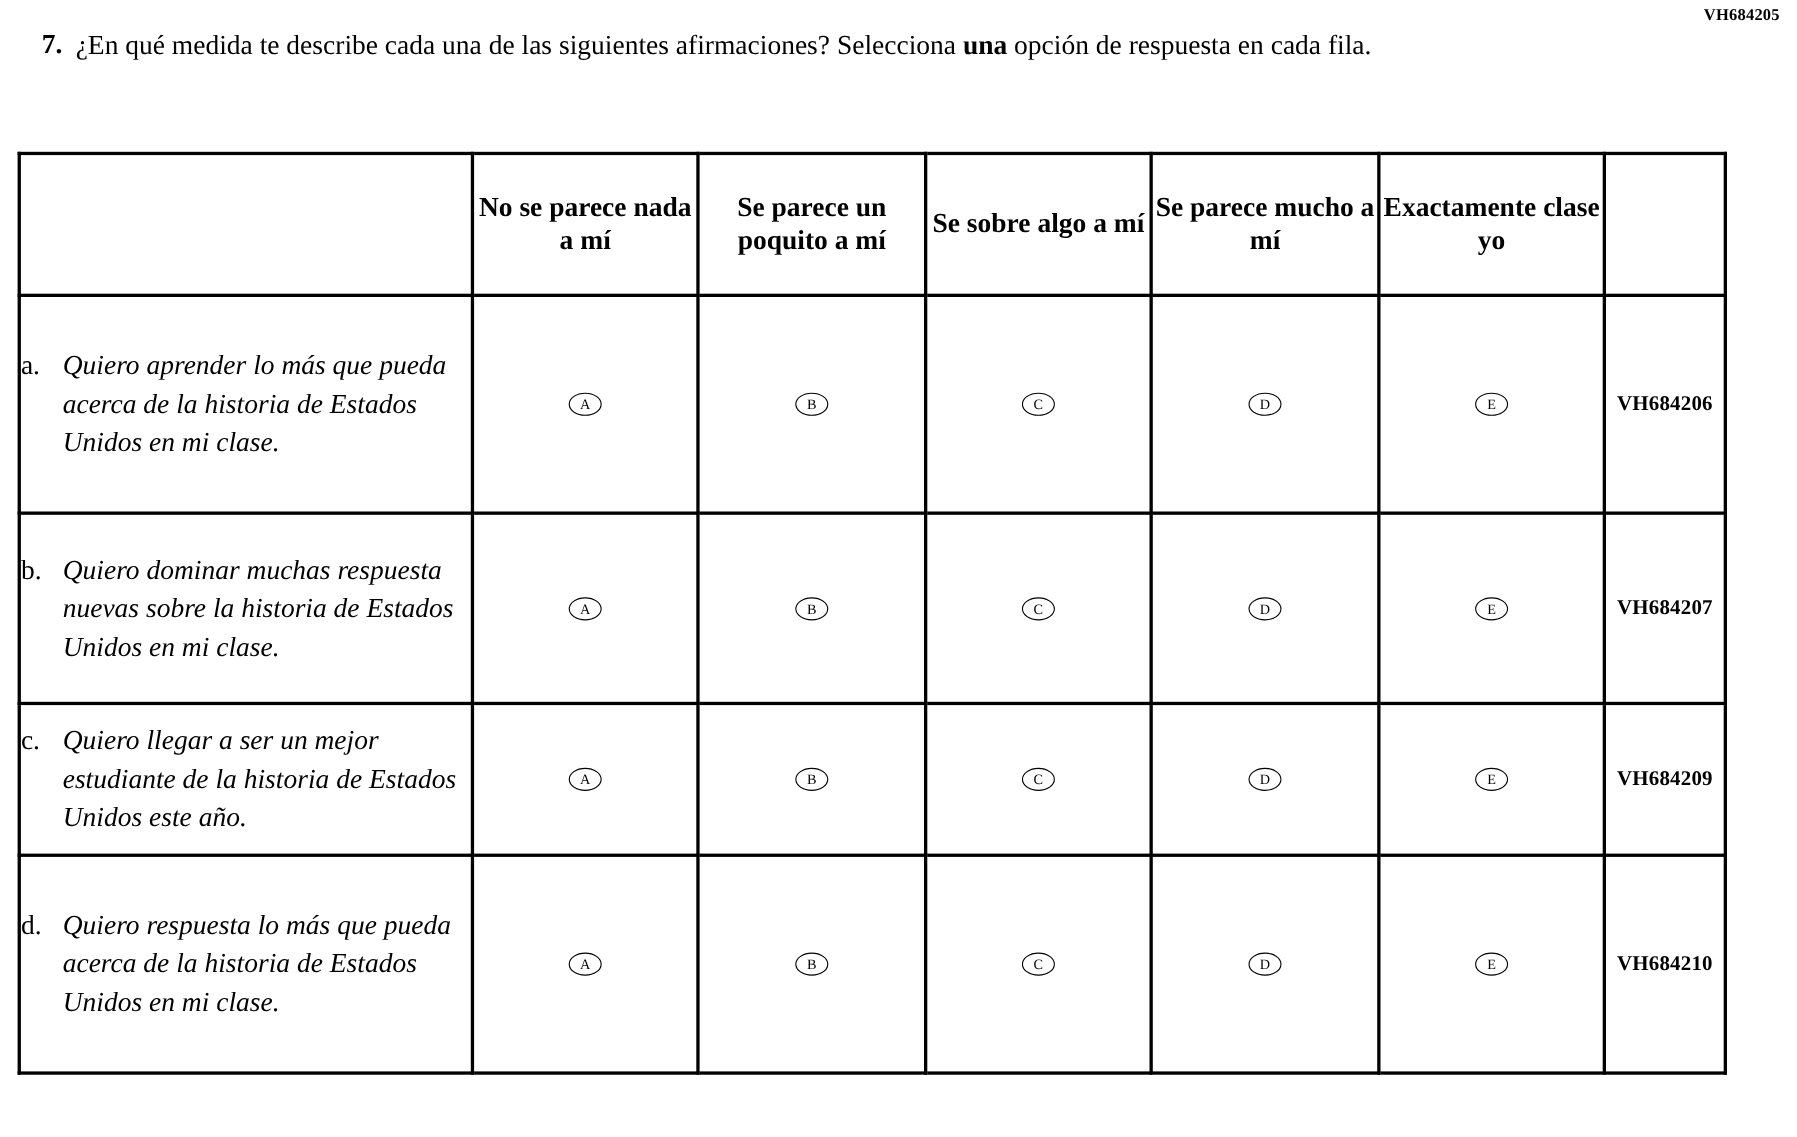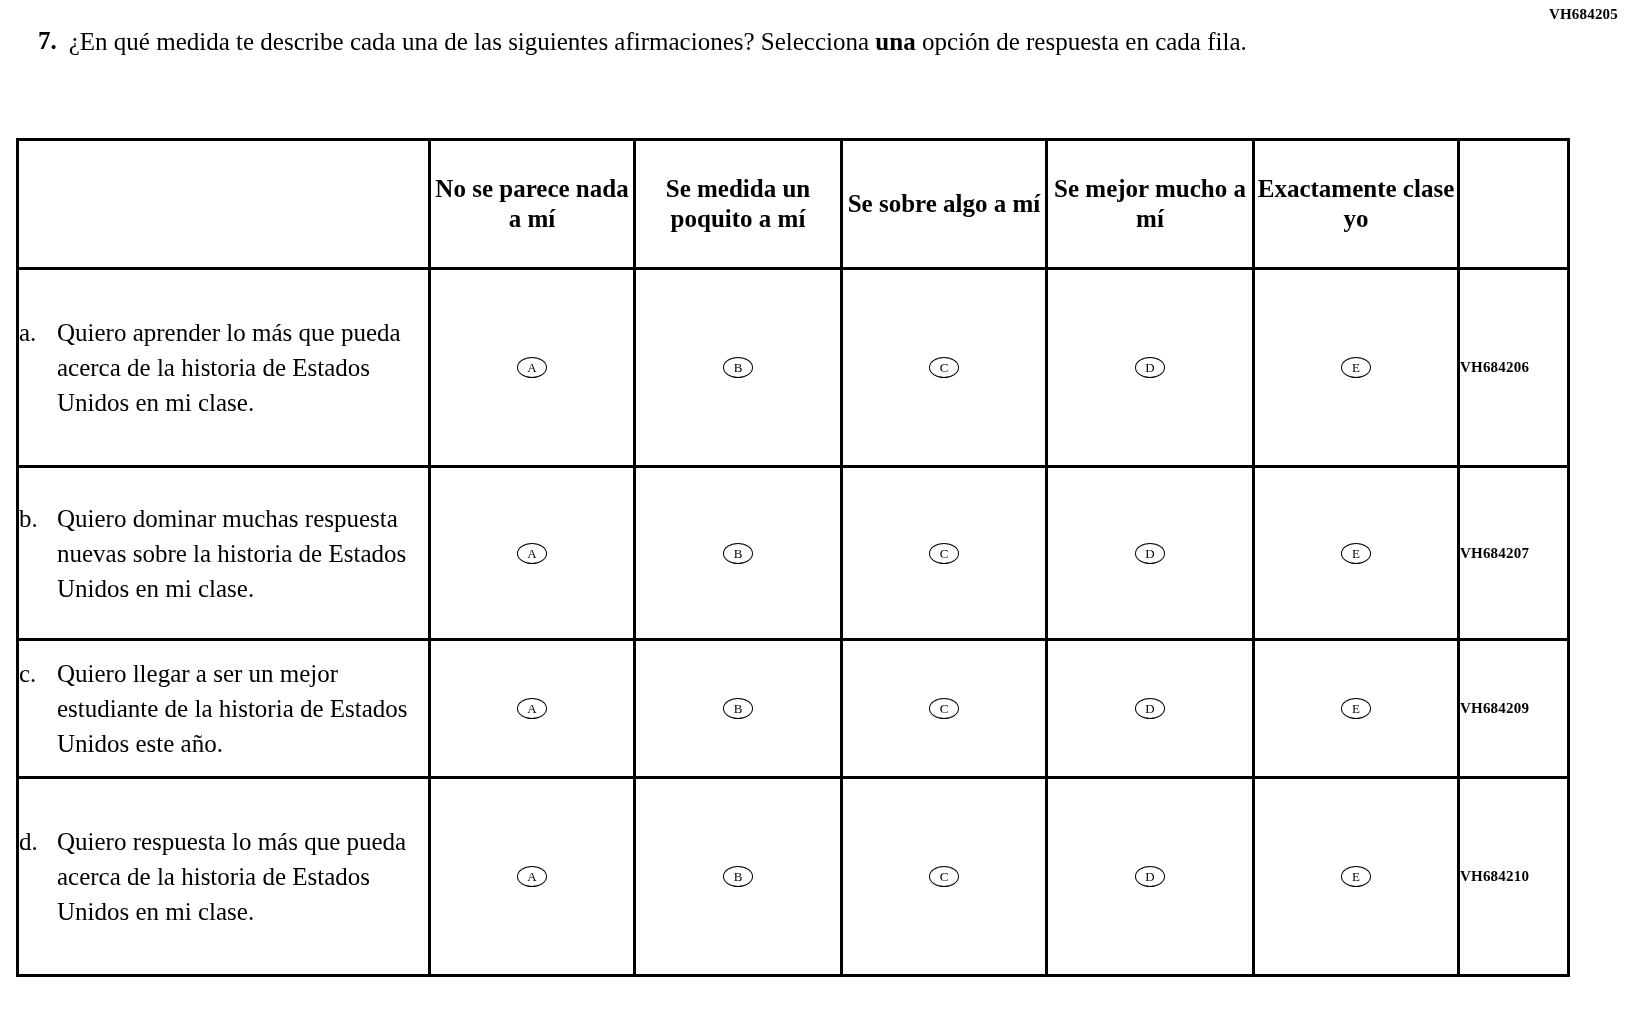--- a/index.html
+++ b/index.html
@@ -98,42 +98,44 @@
   .stem-letter {
     width: 38px;
     flex: 0 0 38px;
     font-size: 25px;
     line-height: 35px;
   }
   .stem-text {
     flex: 1;
     font-size: 25px;
     line-height: 35px;
+    font-style: italic;
   }
 
   td.bubble-cell {
     text-align: center;
   }
   .bubble {
     display: inline-block;
     width: 28px;
     height: 19px;
     border: 1.6px solid #000;
     border-radius: 50%;
     line-height: 19px;
     text-align: center;
     font-size: 13px;
     font-family: "Liberation Serif", serif;
     vertical-align: middle;
   }
 
   td.code-cell {
-    font-family: "Liberation Serif", serif;
-    font-weight: bold;
-    font-size: 15px;
+    text-align: center;
+    font-family: "Liberation Serif", serif;
+    font-weight: bold;
+    font-size: 19px;
     letter-spacing: 0.2px;
   }
 
   tbody tr.r-a td { height: 195px; }
   tbody tr.r-b td { height: 170px; }
   tbody tr.r-c td { height: 135px; }
   tbody tr.r-d td { height: 195px; }
 </style>
 </head>
 <body>
@@ -152,23 +154,23 @@
     <col class="c-opt2">
     <col class="c-opt3">
     <col class="c-opt4">
     <col class="c-opt5">
     <col class="c-code">
   </colgroup>
   <thead>
     <tr>
       <th class="blank-stem"></th>
       <th>No se parece nada a mí</th>
-      <th>Se medida un poquito a mí</th>
+      <th>Se parece un poquito a mí</th>
       <th>Se sobre algo a mí</th>
-      <th>Se mejor mucho a mí</th>
+      <th>Se parece mucho a mí</th>
       <th>Exactamente clase yo</th>
       <th class="blank-code"></th>
     </tr>
   </thead>
   <tbody>
     <tr class="r-a">
       <td class="stem">
         <div class="stem-inner">
           <span class="stem-letter">a.</span>
           <span class="stem-text">Quiero aprender lo más que pueda acerca de la historia de Estados Unidos en mi clase.</span>

